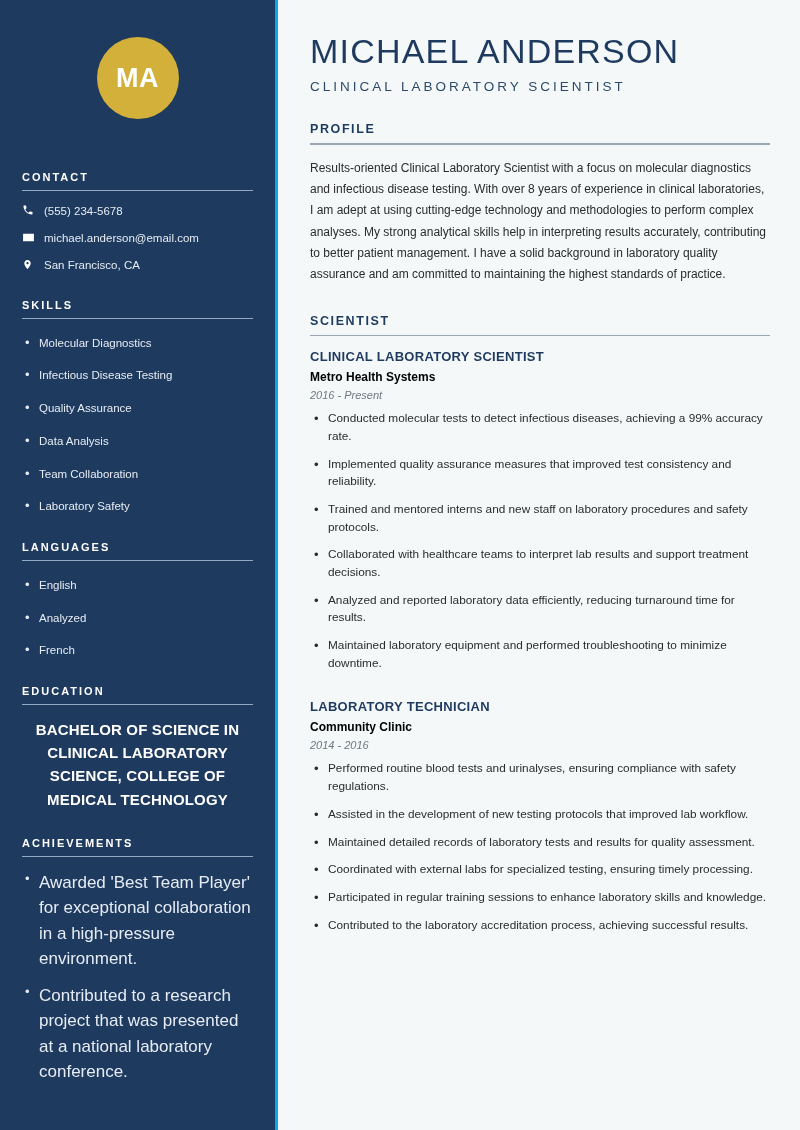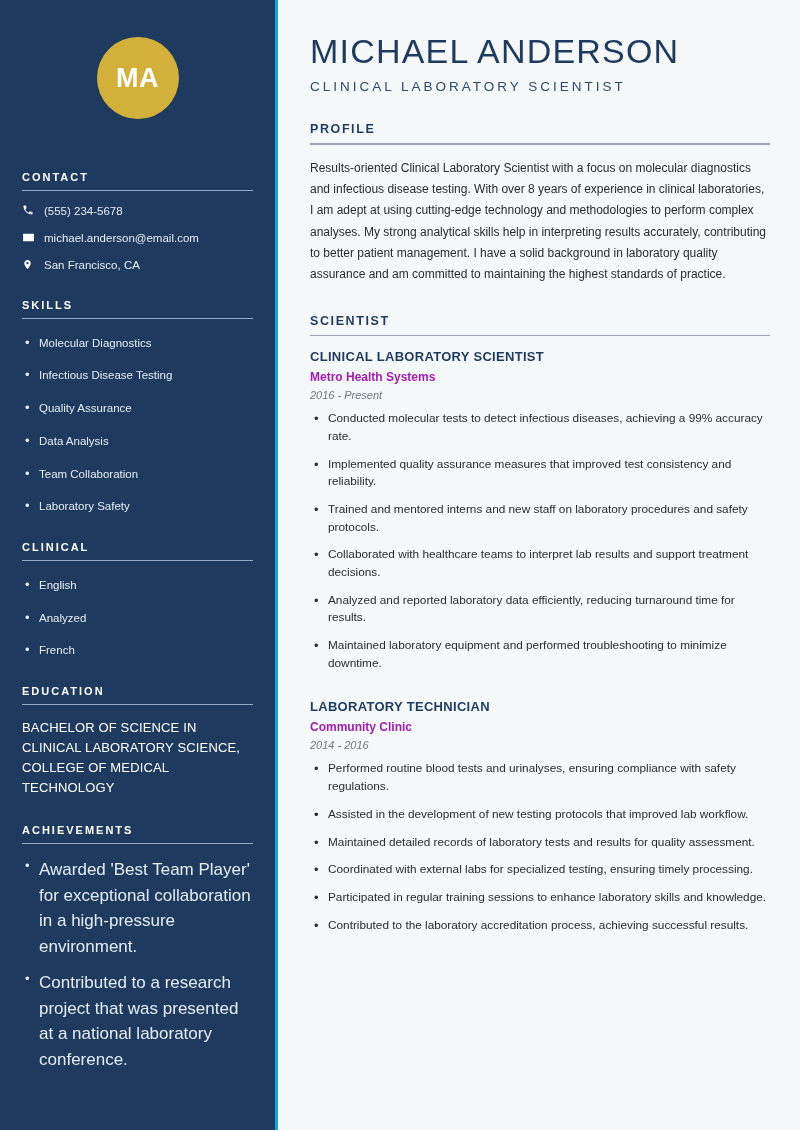--- a/index.html
+++ b/index.html
@@ -98,25 +98,26 @@
   ul.side-list li::before {
     content: "•";
     position: absolute;
     left: 3px;
     top: -1px;
     font-size: 13px;
     color: #e6ecf3;
   }
 
   .edu-entry {
-    font-size: 13px;
-    font-weight: normal;
+    font-size: 15px;
+    font-weight: bold;
     line-height: 1.55;
     color: #ffffff;
     letter-spacing: 0.15px;
+    text-align: center;
   }
 
   ul.ach-list { list-style: none; }
   ul.ach-list li {
     position: relative;
     padding-left: 17px;
     margin-bottom: 11px;
     font-size: 17px;
     line-height: 1.5;
     color: #e6ecf3;
@@ -177,21 +178,21 @@
   .job-role {
     font-size: 13px;
     font-weight: bold;
     color: #1e3a5f;
     letter-spacing: 0.3px;
     margin-bottom: 6px;
   }
   .job-company {
     font-size: 12px;
     font-weight: bold;
-    color: #a21caf;
+    color: #000000;
     margin-bottom: 5px;
   }
   .job-dates {
     font-size: 11px;
     font-style: italic;
     color: #6f7780;
     margin-bottom: 9px;
   }
 
   ul.job-bullets { list-style: none; }
@@ -264,21 +265,21 @@
         <li>Molecular Diagnostics</li>
         <li>Infectious Disease Testing</li>
         <li>Quality Assurance</li>
         <li>Data Analysis</li>
         <li>Team Collaboration</li>
         <li>Laboratory Safety</li>
       </ul>
     </section>
 
     <section class="side-section">
-      <div class="side-heading">CLINICAL</div>
+      <div class="side-heading">LANGUAGES</div>
       <div class="side-rule"></div>
       <ul class="side-list">
         <li>English</li>
         <li>Analyzed</li>
         <li>French</li>
       </ul>
     </section>
 
     <section class="side-section">
       <div class="side-heading">EDUCATION</div>

